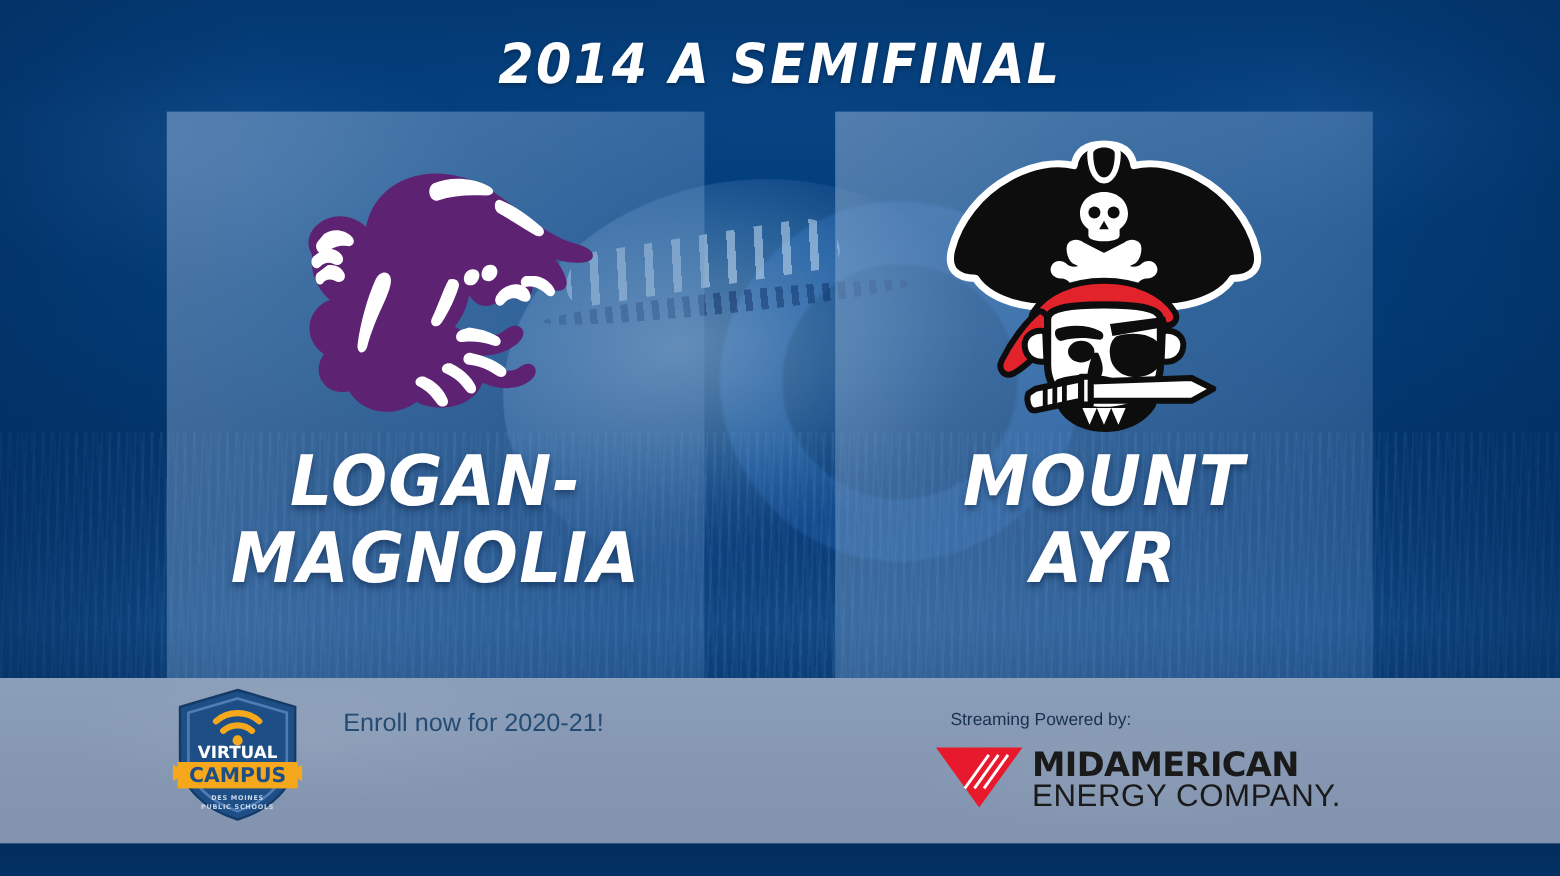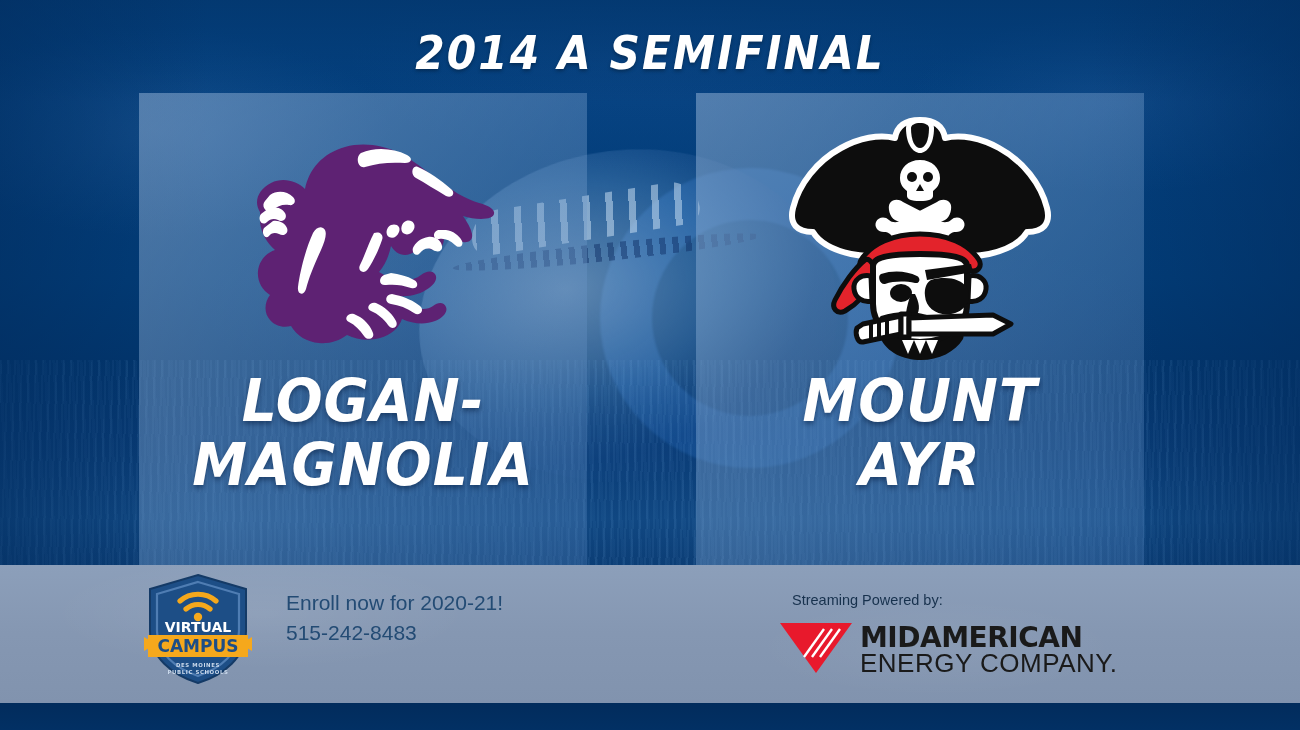--- a/index.html
+++ b/index.html
@@ -434,21 +434,20 @@
     <path d="M0,64 L12,71 L0,78 Z" fill="#f5a81c"></path>
     <path d="M108,64 L96,71 L108,78 Z" fill="#f5a81c"></path>
     <rect x="4" y="62" width="100" height="22" fill="#f5a81c"></rect>
     <text x="54" y="79" text-anchor="middle" fill="#1d4e86" font-family="DejaVu Sans, sans-serif" font-size="17" font-weight="bold">CAMPUS</text>
     <text x="54" y="94" text-anchor="middle" fill="#c9d8ea" font-family="DejaVu Sans, sans-serif" font-size="5.4" font-weight="bold" letter-spacing="0.6">DES MOINES</text>
     <text x="54" y="101" text-anchor="middle" fill="#c9d8ea" font-family="DejaVu Sans, sans-serif" font-size="5.4" font-weight="bold" letter-spacing="0.6">PUBLIC SCHOOLS</text>
   </svg>
 
   <div class="enroll-text">
     <span class="ln">Enroll now for 2020-21!</span>
-    <span class="ln">515-242-8483</span>
   </div>
 
   <div class="powered-label">Streaming Powered by:</div>
 
   <svg class="mae-logo" viewBox="0 0 340 58">
 
     <path d="M2,6 L74,6 L38,56 Z" fill="#e8192c"></path>
     <g stroke="#ffffff" stroke-width="2.4">
       <path d="M46,12 L26,40"></path>
       <path d="M54,12 L34,40"></path>

